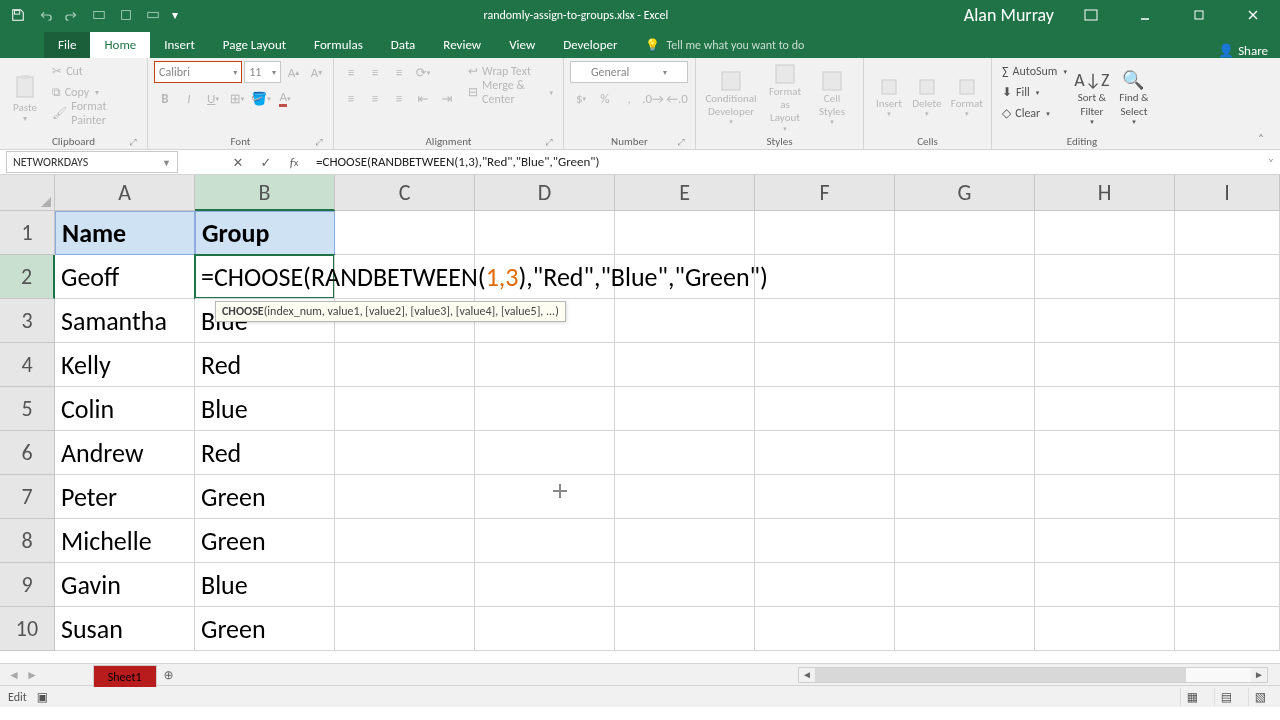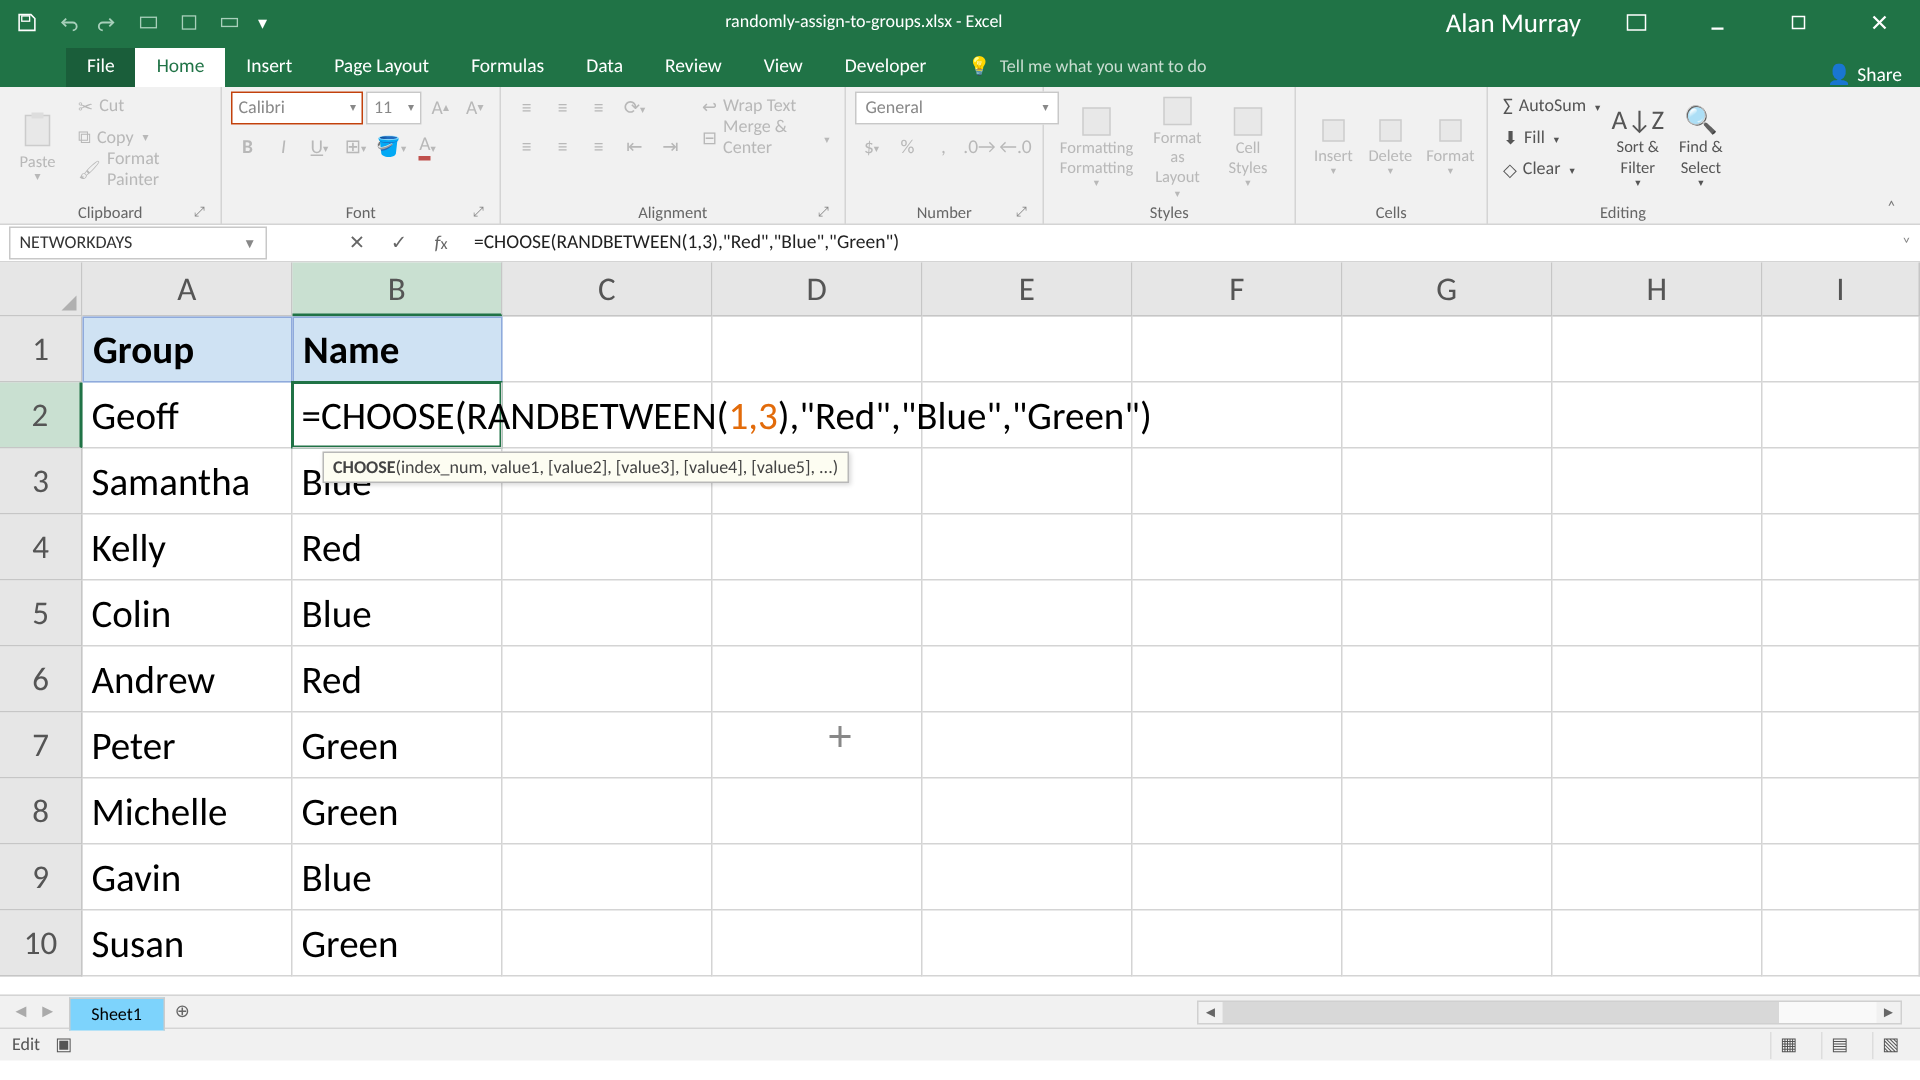--- a/index.html
+++ b/index.html
@@ -31,21 +31,21 @@
 .group-content { flex: 1; display: flex; }
 .btn-col { display: flex; flex-direction: column; gap: 1px; }
 .sm-btn { display: flex; align-items: center; gap: 4px; padding: 1px 4px; font-size: 12px; color: #555; cursor: pointer; height: 20px; }
 .sm-btn.dis { color: #b8b8b8; }
 .big-btn { display: flex; flex-direction: column; align-items: center; justify-content: center; font-size: 11px; color: #555; padding: 2px 6px; cursor: pointer; text-align: center; line-height: 1.2; }
 .big-btn.dis { color: #b8b8b8; }
 .font-combo { width: 92px; height: 22px; border: 1px solid #c2410c; background: #fff; font-size: 12px; padding: 0 4px; color: #888; display: flex; align-items: center; justify-content: space-between; }
 .size-combo { width: 38px; height: 22px; border: 1px solid #c8c8c8; background: #fff; font-size: 12px; padding: 0 4px; color: #888; display: flex; align-items: center; justify-content: space-between; }
 .icon-row { display: flex; gap: 2px; }
 .icon-btn { width: 22px; height: 22px; display: flex; align-items: center; justify-content: center; color: #b8b8b8; font-size: 13px; cursor: pointer; }
-.num-combo { width: 136px; height: 22px; border: 1px solid #c8c8c8; background: #fff; font-size: 12px; padding: 0 6px; color: #888; display: flex; align-items: center; justify-content: space-between; }
+.num-combo { width: 118px; height: 22px; border: 1px solid #c8c8c8; background: #fff; font-size: 12px; padding: 0 20px; color: #888; display: flex; align-items: center; justify-content: space-between; }
 .collapse-ribbon { position: absolute; right: 6px; bottom: 4px; width: 16px; height: 14px; color: #777; font-size: 11px; cursor:pointer; }
 
 
 .formula-row { height: 25px; display: flex; align-items: center; border-bottom: 1px solid #d4d4d4; background: #fff; }
 .name-box { width: 172px; height: 22px; border: 1px solid #c8c8c8; margin: 0 6px; padding: 0 6px; font-size: 12px; display: flex; align-items: center; justify-content: space-between; color: #333; }
 .fb-btn-group { display: flex; align-items: center; gap: 0; margin-left: 40px; }
 .fb-btn { width: 28px; height: 22px; display: flex; align-items: center; justify-content: center; color: #666; font-size: 13px; cursor: pointer; }
 .formula-input { flex: 1; padding: 0 8px; font-size: 13px; color: #222; height: 22px; line-height: 22px; }
 .expand-fb { width: 18px; color: #888; font-size: 11px; text-align: center; cursor:pointer; }
 
@@ -65,21 +65,21 @@
 .cell.header-cell { background: #cfe2f3; font-weight: bold; border: 1px solid #8faadc; }
 .active-cell { position: absolute; border: 2px solid #207346; pointer-events: none; }
 
 
 .f-tooltip { position: absolute; background: #fdfdf2; border: 1px solid #b8b8b8; font-size: 12px; padding: 2px 6px; color: #444; font-family: 'Segoe UI'; box-shadow: 1px 1px 3px rgba(0,0,0,0.15); }
 .f-tooltip b { font-weight: bold; }
 
 
 .sheet-bar { height: 22px; display: flex; align-items: center; border-top: 1px solid #d4d4d4; background: #f1f1f1; font-size: 12px; }
 .sheet-nav { display: flex; gap: 6px; padding: 0 8px; color: #aaa; }
-.sheet-tab { padding: 0 14px; height: 22px; line-height: 22px; background: #7dd3fc; border: 1px solid #ccc; border-bottom: none; position: relative; top: 1px; }
+.sheet-tab { padding: 0 14px; height: 22px; line-height: 22px; background: #b91c1c; border: 1px solid #ccc; border-bottom: none; position: relative; top: 1px; margin-left: 47px; }
 .sheet-add { width: 24px; text-align: center; color: #666; cursor:pointer; }
 .hscroll-region { flex:1; display:flex; align-items:center; justify-content:flex-end; padding-right:12px; }
 .hscroll { width: 470px; height: 16px; background: #f1f1f1; border: 1px solid #d0d0d0; display: flex; align-items: center; }
 .hscroll .arrow { width: 16px; text-align: center; color: #666; font-size: 10px; }
 .hscroll .track { flex: 1; background: #f9f9f9; height: 14px; position: relative; }
 .hscroll .thumb { position: absolute; left: 0; width: 85%; height: 100%; background: #d8d8d8; }
 
 
 .statusbar { height: 22px; background: #f1f1f1; border-top: 1px solid #d4d4d4; display: flex; align-items: center; font-size: 12px; color: #555; padding: 0 8px; gap: 10px; }
 .statusbar .spacer { flex: 1; }
@@ -296,21 +296,21 @@
     </div>
     <div class="group-label"><span>Number</span><span class="dialog-launcher">⤢</span></div>
   </div>
 
   <div class="group" style="width:168px;">
     <div class="group-content">
       <div class="big-btn dis" style="width:58px;">
         <svg width="22" height="22">
             <rect x="2" y="2" width="18" height="18" fill="#e8e8e8" stroke="#ccc"></rect>
           </svg>
-        <span>Formatting Formatting</span>
+        <span>Conditional Developer</span>
           <span style="font-size:7px;">▾</span>
       </div>
       <div class="big-btn dis" style="width:50px;">
         <svg width="22" height="22">
             <rect x="2" y="2" width="18" height="18" fill="#e8e8e8" stroke="#ccc"></rect>
           </svg>
         <span>Format as Layout</span>
           <span style="font-size:7px;">▾</span>
       </div>
       <div class="big-btn dis" style="width:44px;">
@@ -424,22 +424,22 @@
     <div class="row-h">5</div>
     <div class="row-h">6</div>
     <div class="row-h">7</div>
     <div class="row-h">8</div>
     <div class="row-h">9</div>
     <div class="row-h">10</div>
   </div>
   <div class="cells">
 
     <div class="row">
+      <div class="cell wA header-cell">Name</div>
       <div class="cell wB header-cell">Group</div>
-      <div class="cell wA header-cell">Name</div>
       <div class="cell wCtoI"></div>
       <div class="cell wCtoI"></div>
       <div class="cell wCtoI"></div>
       <div class="cell wCtoI"></div>
       <div class="cell wCtoI"></div>
       <div class="cell wCtoI"></div>
       <div class="cell" style="flex:1;"></div>
     </div>
 
     <div class="row">

